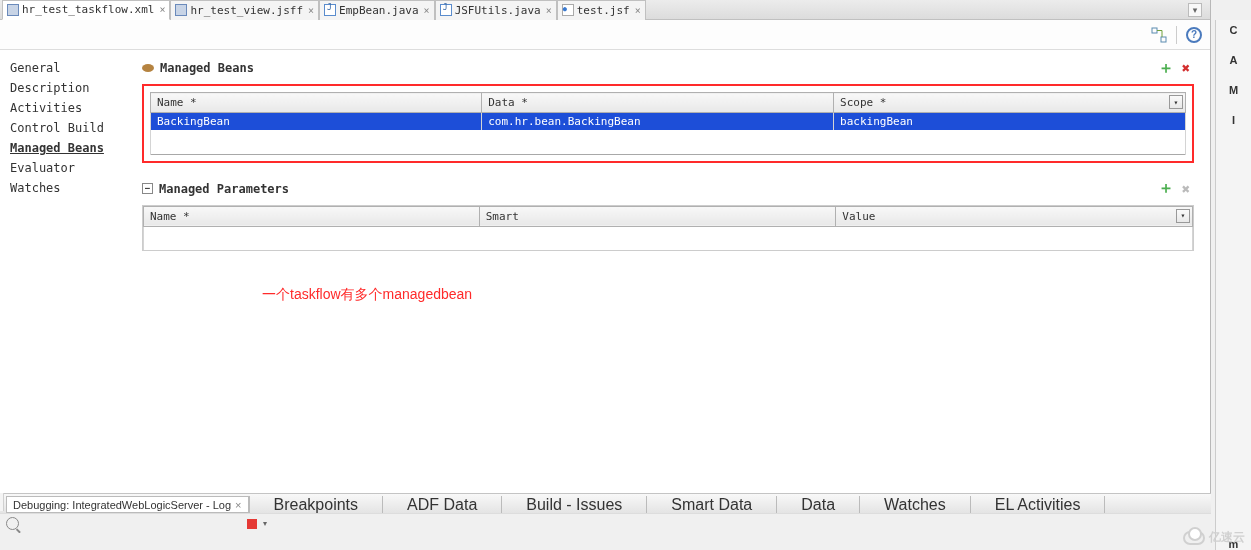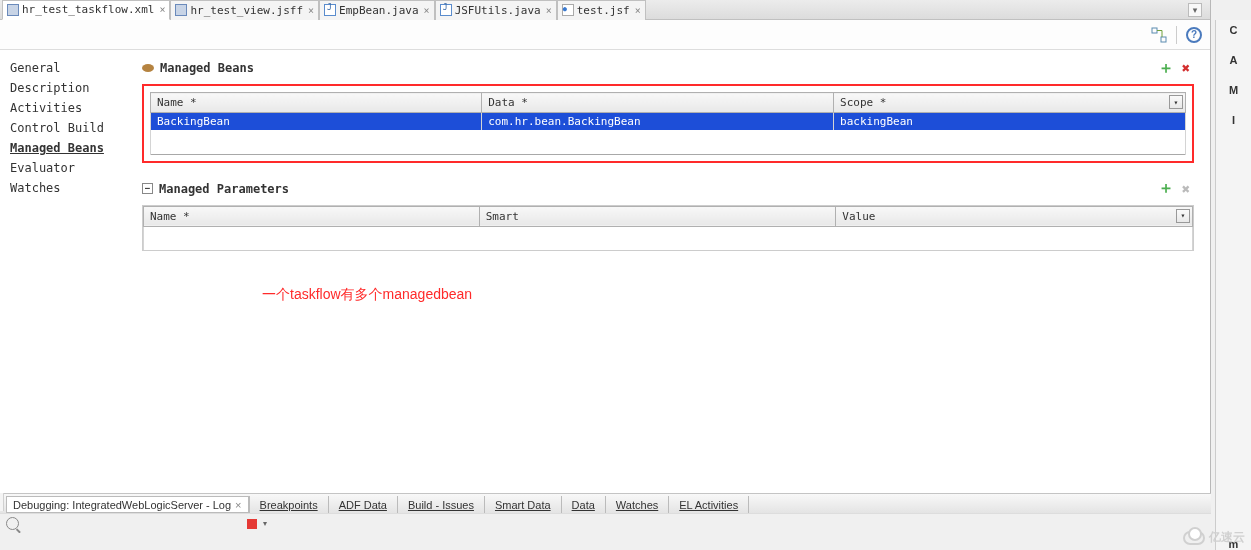--- a/index.html
+++ b/index.html
@@ -53,21 +53,21 @@
     .annotation { color: #ff2a2a; font-size: 14px; margin: 35px 0 0 120px; font-family: "Microsoft YaHei", sans-serif; }
     .collapse-ico { width: 11px; height: 11px; border: 1px solid #888; display: inline-flex; align-items: center; justify-content: center; font-size: 9px; line-height: 1; background: #fff; }
     
     .bottom-tabs { display: flex; height: 18px; background: linear-gradient(#ececec,#dcdcdc); border-top: 1px solid #c8c8c8; align-items: center; padding: 0 4px; gap: 2px; }
     .btab { padding: 1px 8px; border: 1px solid #c8c8c8; border-top: none; background: #f2f2f2; font-family: "SimSun", monospace; font-size: 11px; cursor: pointer; }
     .btab.active { background: #fff; }
     .btab-arrow { font-size: 10px; color: #888; padding: 0 4px; }
     
     .status-row { height: 20px; background: linear-gradient(#f8f8f8,#e4e4e4); border-top: 1px solid #c4c4c4; display: flex; align-items: flex-end; padding: 0 6px; gap: 0; width: 1211px; }
     .dbg-tab { display: flex; align-items: center; background: #fff; border: 1px solid #bbb; padding: 1px 6px; font-size: 11px; height: 17px; gap: 4px; }
-    .dbg { padding: 0 10px; font-size: 11px; border-left: 1px solid #bbb; height: 17px; display: flex; align-items: center; cursor: pointer; text-decoration: underline; }
+    .dbg { padding: 0 24px; font-size: 16px; border-left: 1px solid #bbb; height: 17px; display: flex; align-items: center; cursor: pointer; }
     
     .search-row { height: 20px; display: flex; align-items: center; padding: 0 6px; gap: 6px; border-top: 1px solid #ddd; width: 1211px; }
     .search-ico { width: 13px; height: 13px; border: 1.5px solid #888; border-radius: 50%; position: relative; }
     .search-ico::after { content: ""; position: absolute; width: 5px; height: 1.5px; background: #888; bottom: -2px; right: -3px; transform: rotate(45deg); }
     .search-field { border: none; outline: none; font-size: 11px; width: 200px; background: transparent; }
     .red-sq { width: 10px; height: 10px; background: #e53935; display: inline-block; margin-left: 16px; }
     .sm-arrow { font-size: 8px; color: #666; }
     
     .watermark { position: absolute; right: 6px; bottom: 4px; color: #d0d0d0; font-size: 12px; font-weight: bold; display: flex; align-items: center; gap: 4px; }
     .watermark .cloud { width: 22px; height: 14px; border: 2px solid #d0d0d0; border-radius: 10px; position: relative; }

